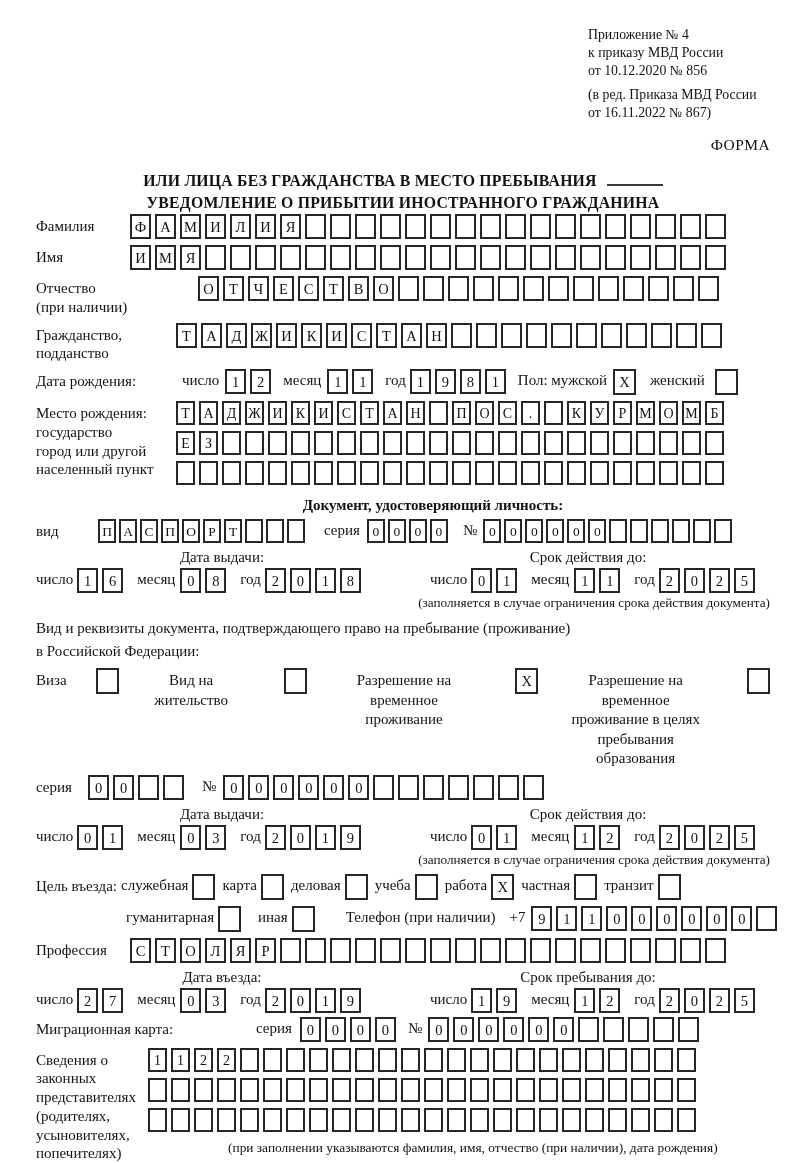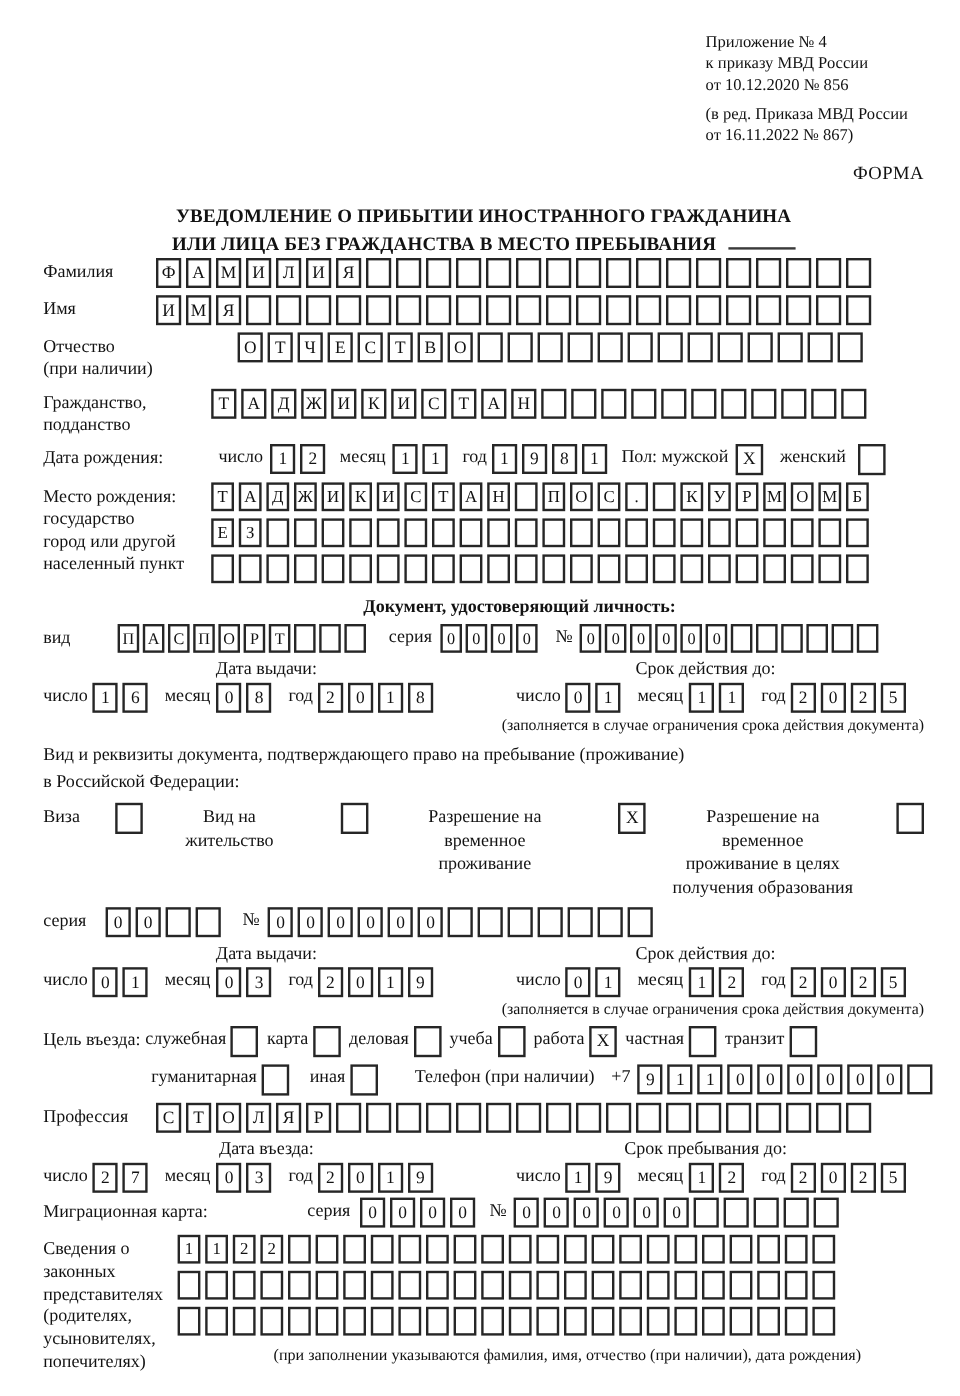--- a/index.html
+++ b/index.html
@@ -53,24 +53,24 @@
     <div>Приложение № 4</div>
     <div>к приказу МВД России</div>
     <div>от 10.12.2020 № 856</div>
     <div class="rev">(в ред. Приказа МВД России</div>
     <div>от 16.11.2022 № 867)</div>
   </div>
 
   <div class="forma">ФОРМА</div>
 
   <div class="title">
-    <div>УВЕДОМЛЕНИЕ О ПРИБЫТИИ ИНОСТРАННОГО ГРАЖДАНИНА</div>
     <div>
       <span>ИЛИ ЛИЦА БЕЗ ГРАЖДАНСТВА В МЕСТО ПРЕБЫВАНИЯ</span><span class="blank"></span>
     </div>
+    <div>УВЕДОМЛЕНИЕ О ПРИБЫТИИ ИНОСТРАННОГО ГРАЖДАНИНА</div>
   </div>
 
 
   <div class="frow">
     <span class="lbl" style="width:94px">Фамилия</span>
     <span class="cells">
         <span class="cbox">Ф</span>
         <span class="cbox">А</span>
         <span class="cbox">М</span>
         <span class="cbox">И</span>
@@ -418,21 +418,21 @@
         <div>проживание</div>
       </span>
       <span class="cells chk">
           <span class="cbox">X</span>
         </span>
     </span>
     <span class="chkgrp" style="margin-left:22px">
       <span class="chklines" style="margin-right:12px">
         <div>Разрешение на временное</div>
         <div>проживание в целях</div>
-        <div>получения образования</div>
+        <div>пребывания образования</div>
       </span>
       <span class="cells chk">
           <span class="cbox"></span>
         </span>
     </span>
   </div>
 
   <div class="frow">
     <span class="lbl" style="width:52px">серия</span>
     <span class="cells">

